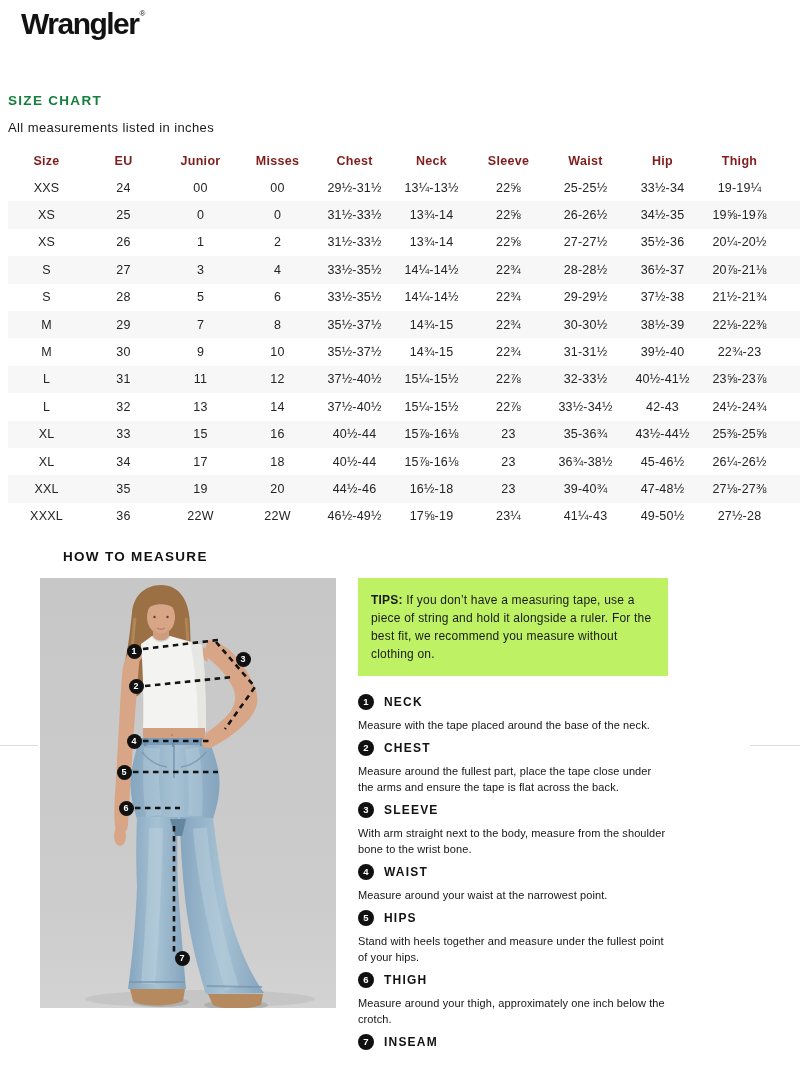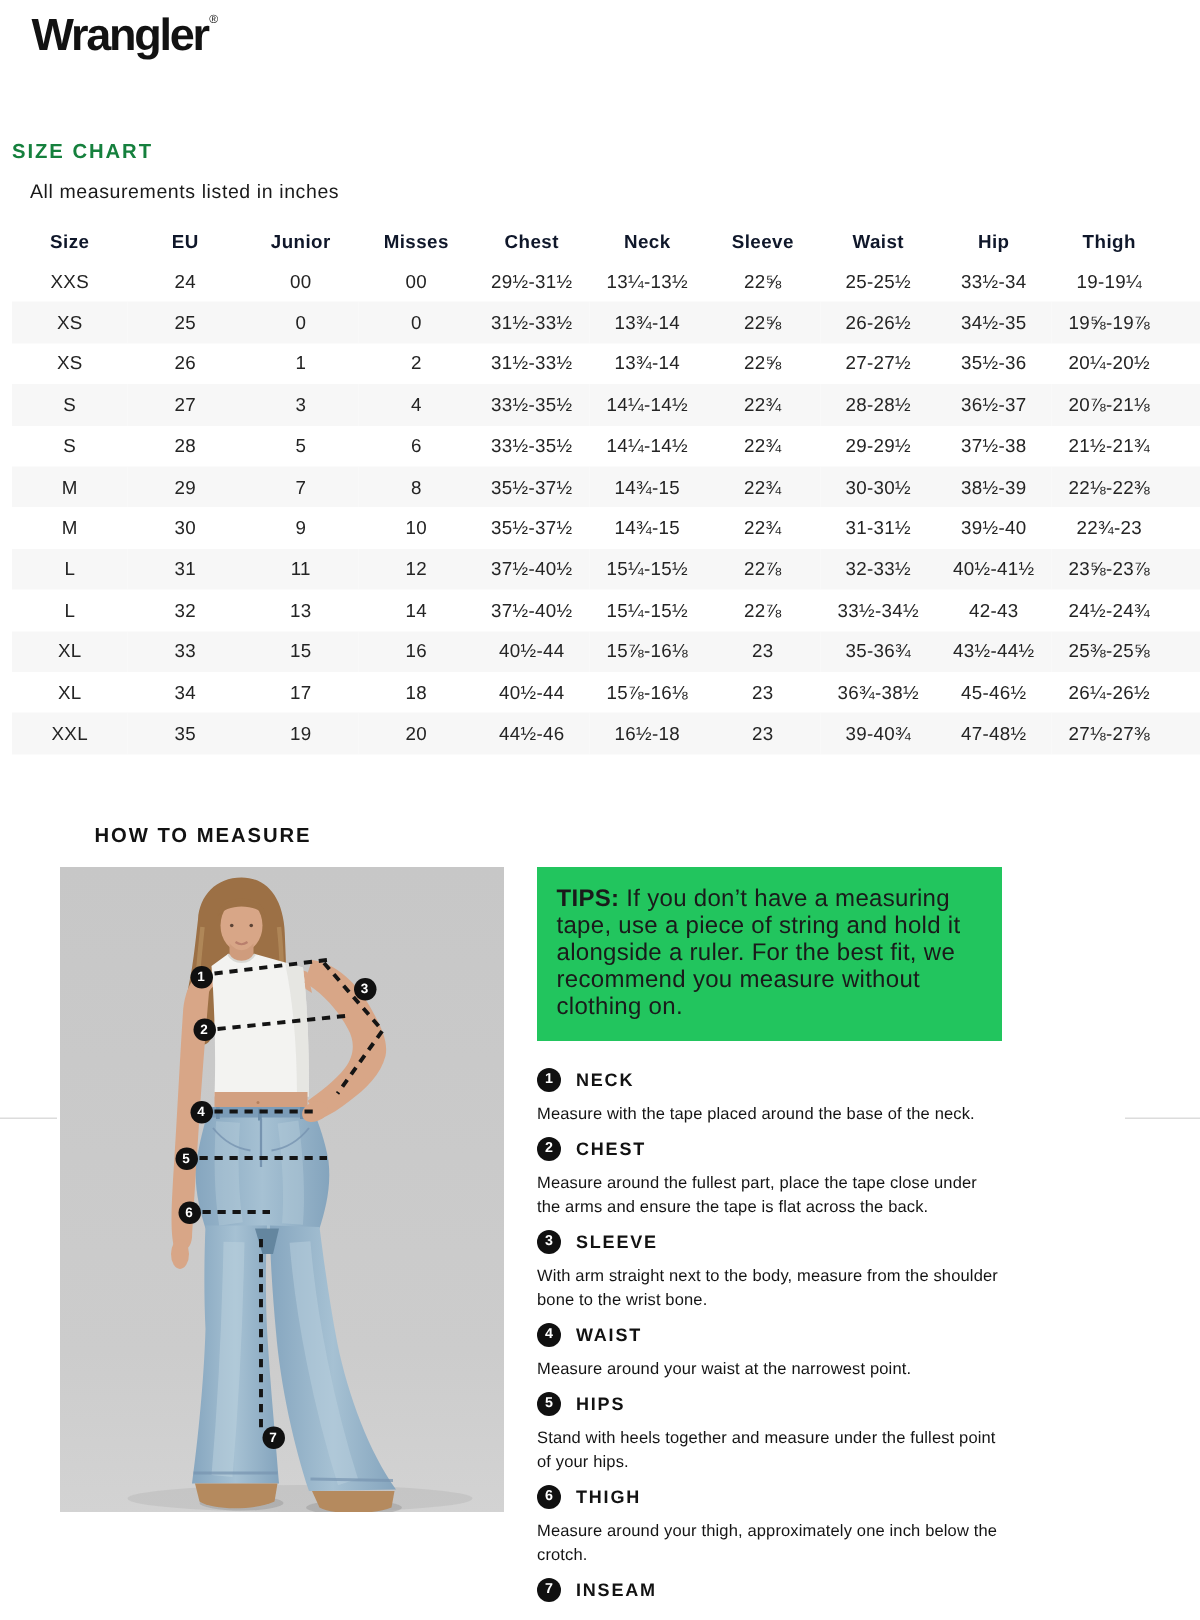--- a/index.html
+++ b/index.html
@@ -10,40 +10,40 @@
   .seam { position:absolute; top:745px; height:1px; background:#dcdcdc; }
   .seam-left { left:0; width:38px; }
   .seam-right { left:750px; width:50px; }
 
   
   .logo { position:absolute; left:21px; top:7px; font-size:30px; font-weight:800; letter-spacing:-1.5px; color:#121212; }
   .logo .tm { font-size:8px; font-weight:400; vertical-align:18px; letter-spacing:0; margin-left:1px; }
 
   
   .sc-title { position:absolute; left:8px; top:93px; font-size:13.5px; font-weight:700; letter-spacing:1.3px; color:#15803d; }
-  .sc-subtitle { position:absolute; left:8px; top:120px; font-size:13px; letter-spacing:0.4px; color:#1a1a1a;margin-left:12px; }
+  .sc-subtitle { position:absolute; left:8px; top:120px; font-size:13px; letter-spacing:0.4px; color:#1a1a1a; }
 
   
   .sc-table-wrap { position:absolute; left:8px; top:148px; width:792px; }
   table { width:792px; border-collapse:collapse; table-layout:fixed; }
   col.c { width:77px; } col.sp { width:22px; }
-  th { height:26px; font-size:12.5px; font-weight:700; text-align:center; vertical-align:middle; color:#0f172a; letter-spacing:0.3px; }
+  th { height:26px; font-size:12.5px; font-weight:700; text-align:center; vertical-align:middle; color:#7f1d1d; letter-spacing:0.3px; }
   td { height:27.4px; font-size:12.5px; font-weight:400; text-align:center; vertical-align:middle; color:#242424; letter-spacing:0.2px; }
   tbody tr:nth-child(even) { background:#f7f7f7; }
 
   
   .htm-title { position:absolute; left:40px; top:549px; font-size:13.5px; font-weight:700; letter-spacing:1.3px; color:#121212;padding-left:23px; }
 
   .photo { position:absolute; left:40px; top:578px; width:296px; height:430px; }
   .photo svg { display:block; }
   .marker { position:absolute; width:15px; height:15px; border-radius:50%; background:#101010; color:#ffffff;
             font-size:9px; font-weight:700; text-align:center; line-height:15px; }
 
   .right-col { position:absolute; left:358px; top:578px; width:310px; }
-  .tips { background:#22c55e; padding:13px 13px; font-size:16px; line-height:18px; letter-spacing:0.2px; color:#1a1a1a; }
+  .tips { background:#bef264; padding:13px 13px; font-size:12px; line-height:18px; letter-spacing:0.2px; color:#1a1a1a; }
   .tips .tips-label { font-weight:700; }
   .measure-list { margin-top:18px; }
   .m-head { display:flex; align-items:center; gap:10px; height:16px; }
   .m-num { width:16px; height:16px; border-radius:50%; background:#101010; color:#fff; font-size:9.5px; font-weight:700;
            text-align:center; line-height:16px; flex:0 0 16px; }
   .m-label { font-size:12px; font-weight:700; letter-spacing:1.2px; color:#121212; }
   .m-desc { margin:7px 0; font-size:11px; line-height:16px; letter-spacing:0.1px; color:#141414; }
 </style>
 </head>
 <body>
@@ -234,20 +234,33 @@
           <td>XXL</td>
           <td>35</td>
           <td>19</td>
           <td>20</td>
           <td>44½-46</td>
           <td>16½-18</td>
           <td>23</td>
           <td>39-40¾</td>
           <td>47-48½</td>
           <td>27⅛-27⅜</td>
+          <td></td>
+        </tr>
+        <tr>
+          <td>XXXL</td>
+          <td>36</td>
+          <td>22W</td>
+          <td>22W</td>
+          <td>46½-49½</td>
+          <td>17⅝-19</td>
+          <td>23¼</td>
+          <td>41¼-43</td>
+          <td>49-50½</td>
+          <td>27½-28</td>
           <td></td>
         </tr>
       </tbody>
   </table>
 </div>
 
 <div class="htm-title">HOW TO MEASURE</div>
 
 <div class="photo">
   <svg viewBox="0 0 296 430" width="296" height="430">

